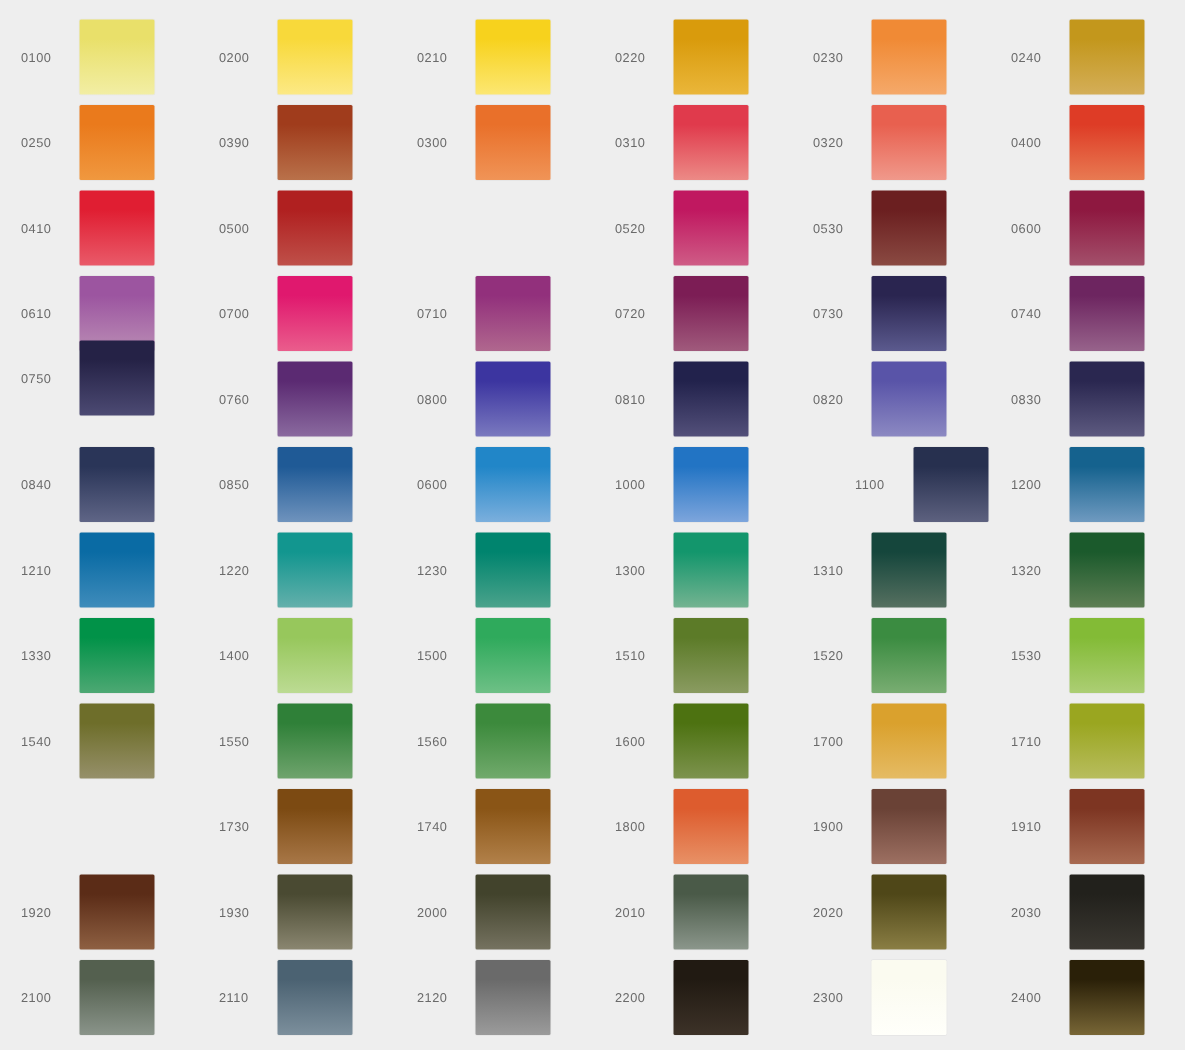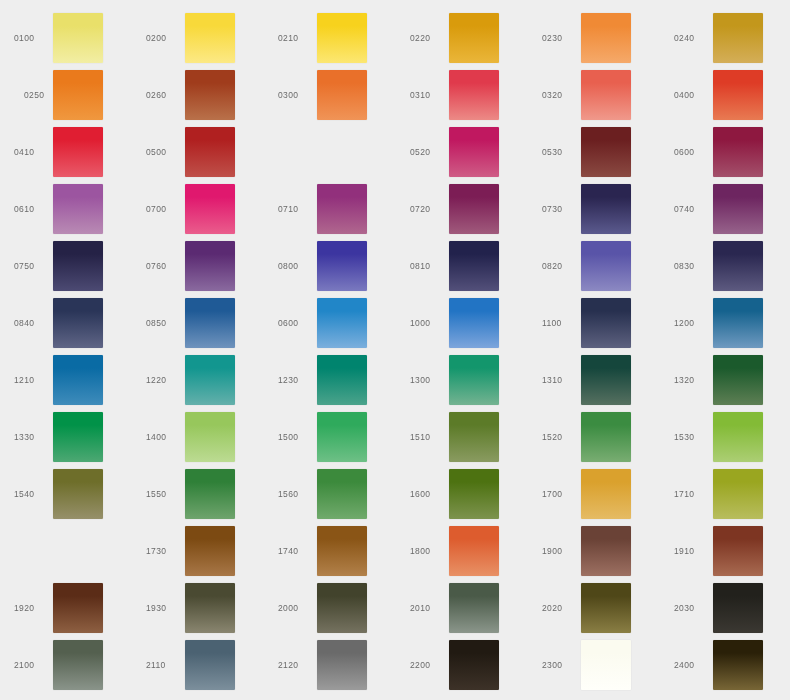--- a/index.html
+++ b/index.html
@@ -77,25 +77,25 @@
     </div>
     <div class="swatch-cell" style="left: 528px; top: 9px;">
       <span class="swatch-label" style="color: rgb(106, 106, 106);">0230</span>
       <div class="swatch-chip" style="background: linear-gradient(rgb(240, 138, 53) 0%, rgb(240, 138, 53) 26%, rgb(245, 169, 106) 100%);"></div>
     </div>
     <div class="swatch-cell" style="left: 660px; top: 9px;">
       <span class="swatch-label" style="color: rgb(106, 106, 106);">0240</span>
       <div class="swatch-chip" style="background: linear-gradient(rgb(195, 151, 28) 0%, rgb(195, 151, 28) 26%, rgb(212, 174, 88) 100%);"></div>
     </div>
     <div class="swatch-cell" style="left: 0px; top: 66px;">
-      <span class="swatch-label" style="color: rgb(106, 106, 106); margin-left: 10px;">0250</span>
+      <span class="swatch-label" style="color: rgb(106, 106, 106);">0250</span>
       <div class="swatch-chip" style="background: linear-gradient(rgb(234, 122, 28) 0%, rgb(234, 122, 28) 26%, rgb(240, 152, 63) 100%);"></div>
     </div>
     <div class="swatch-cell" style="left: 132px; top: 66px;">
-      <span class="swatch-label" style="color: rgb(106, 106, 106);">0260</span>
+      <span class="swatch-label" style="color: rgb(106, 106, 106);">0390</span>
       <div class="swatch-chip" style="background: linear-gradient(rgb(160, 60, 28) 0%, rgb(160, 60, 28) 26%, rgb(185, 113, 74) 100%);"></div>
     </div>
     <div class="swatch-cell" style="left: 264px; top: 66px;">
       <span class="swatch-label" style="color: rgb(106, 106, 106);">0300</span>
       <div class="swatch-chip" style="background: linear-gradient(rgb(233, 112, 42) 0%, rgb(233, 112, 42) 26%, rgb(240, 148, 87) 100%);"></div>
     </div>
     <div class="swatch-cell" style="left: 396px; top: 66px;">
       <span class="swatch-label" style="color: rgb(106, 106, 106);">0310</span>
       <div class="swatch-chip" style="background: linear-gradient(rgb(224, 58, 76) 0%, rgb(224, 58, 76) 26%, rgb(236, 138, 134) 100%);"></div>
     </div>
@@ -144,21 +144,21 @@
       <div class="swatch-chip" style="background: linear-gradient(rgb(124, 29, 85) 0%, rgb(124, 29, 85) 26%, rgb(160, 90, 124) 100%);"></div>
     </div>
     <div class="swatch-cell" style="left: 528px; top: 180px;">
       <span class="swatch-label" style="color: rgb(106, 106, 106);">0730</span>
       <div class="swatch-chip" style="background: linear-gradient(rgb(42, 37, 80) 0%, rgb(42, 37, 80) 26%, rgb(91, 90, 142) 100%);"></div>
     </div>
     <div class="swatch-cell" style="left: 660px; top: 180px;">
       <span class="swatch-label" style="color: rgb(106, 106, 106);">0740</span>
       <div class="swatch-chip" style="background: linear-gradient(rgb(109, 37, 96) 0%, rgb(109, 37, 96) 26%, rgb(151, 99, 139) 100%);"></div>
     </div>
-    <div class="swatch-cell" style="left: 0px; top: 237px; padding-left: 20px;">
+    <div class="swatch-cell" style="left: 0px; top: 223px; padding-left: 20px;">
       <span class="swatch-label" style="color: rgb(106, 106, 106);">0750</span>
       <div class="swatch-chip" style="background: linear-gradient(rgb(37, 34, 70) 0%, rgb(37, 34, 70) 26%, rgb(76, 74, 115) 100%);"></div>
     </div>
     <div class="swatch-cell" style="left: 132px; top: 237px;">
       <span class="swatch-label" style="color: rgb(106, 106, 106);">0760</span>
       <div class="swatch-chip" style="background: linear-gradient(rgb(91, 42, 114) 0%, rgb(91, 42, 114) 26%, rgb(138, 106, 159) 100%);"></div>
     </div>
     <div class="swatch-cell" style="left: 264px; top: 237px;">
       <span class="swatch-label" style="color: rgb(106, 106, 106);">0800</span>
       <div class="swatch-chip" style="background: linear-gradient(rgb(60, 53, 160) 0%, rgb(60, 53, 160) 26%, rgb(122, 121, 191) 100%);"></div>
@@ -184,21 +184,21 @@
       <div class="swatch-chip" style="background: linear-gradient(rgb(31, 90, 150) 0%, rgb(31, 90, 150) 26%, rgb(111, 147, 189) 100%);"></div>
     </div>
     <div class="swatch-cell" style="left: 264px; top: 294px;">
       <span class="swatch-label" style="color: rgb(106, 106, 106);">0600</span>
       <div class="swatch-chip" style="background: linear-gradient(rgb(33, 134, 200) 0%, rgb(33, 134, 200) 26%, rgb(123, 175, 221) 100%);"></div>
     </div>
     <div class="swatch-cell" style="left: 396px; top: 294px;">
       <span class="swatch-label" style="color: rgb(106, 106, 106);">1000</span>
       <div class="swatch-chip" style="background: linear-gradient(rgb(34, 116, 196) 0%, rgb(34, 116, 196) 26%, rgb(125, 165, 220) 100%);"></div>
     </div>
-    <div class="swatch-cell" style="left: 528px; top: 294px;">
+    <div class="swatch-cell" style="left: 556px; top: 294px;">
       <span class="swatch-label" style="color: rgb(106, 106, 106);">1100</span>
       <div class="swatch-chip" style="background: linear-gradient(rgb(39, 48, 79) 0%, rgb(39, 48, 79) 26%, rgb(93, 97, 127) 100%);"></div>
     </div>
     <div class="swatch-cell" style="left: 660px; top: 294px;">
       <span class="swatch-label" style="color: rgb(106, 106, 106);">1200</span>
       <div class="swatch-chip" style="background: linear-gradient(rgb(21, 98, 142) 0%, rgb(21, 98, 142) 26%, rgb(111, 154, 192) 100%);"></div>
     </div>
     <div class="swatch-cell" style="left: 0px; top: 351px;">
       <span class="swatch-label" style="color: rgb(106, 106, 106);">1210</span>
       <div class="swatch-chip" style="background: linear-gradient(rgb(10, 107, 164) 0%, rgb(10, 107, 164) 26%, rgb(63, 140, 187) 100%);"></div>

